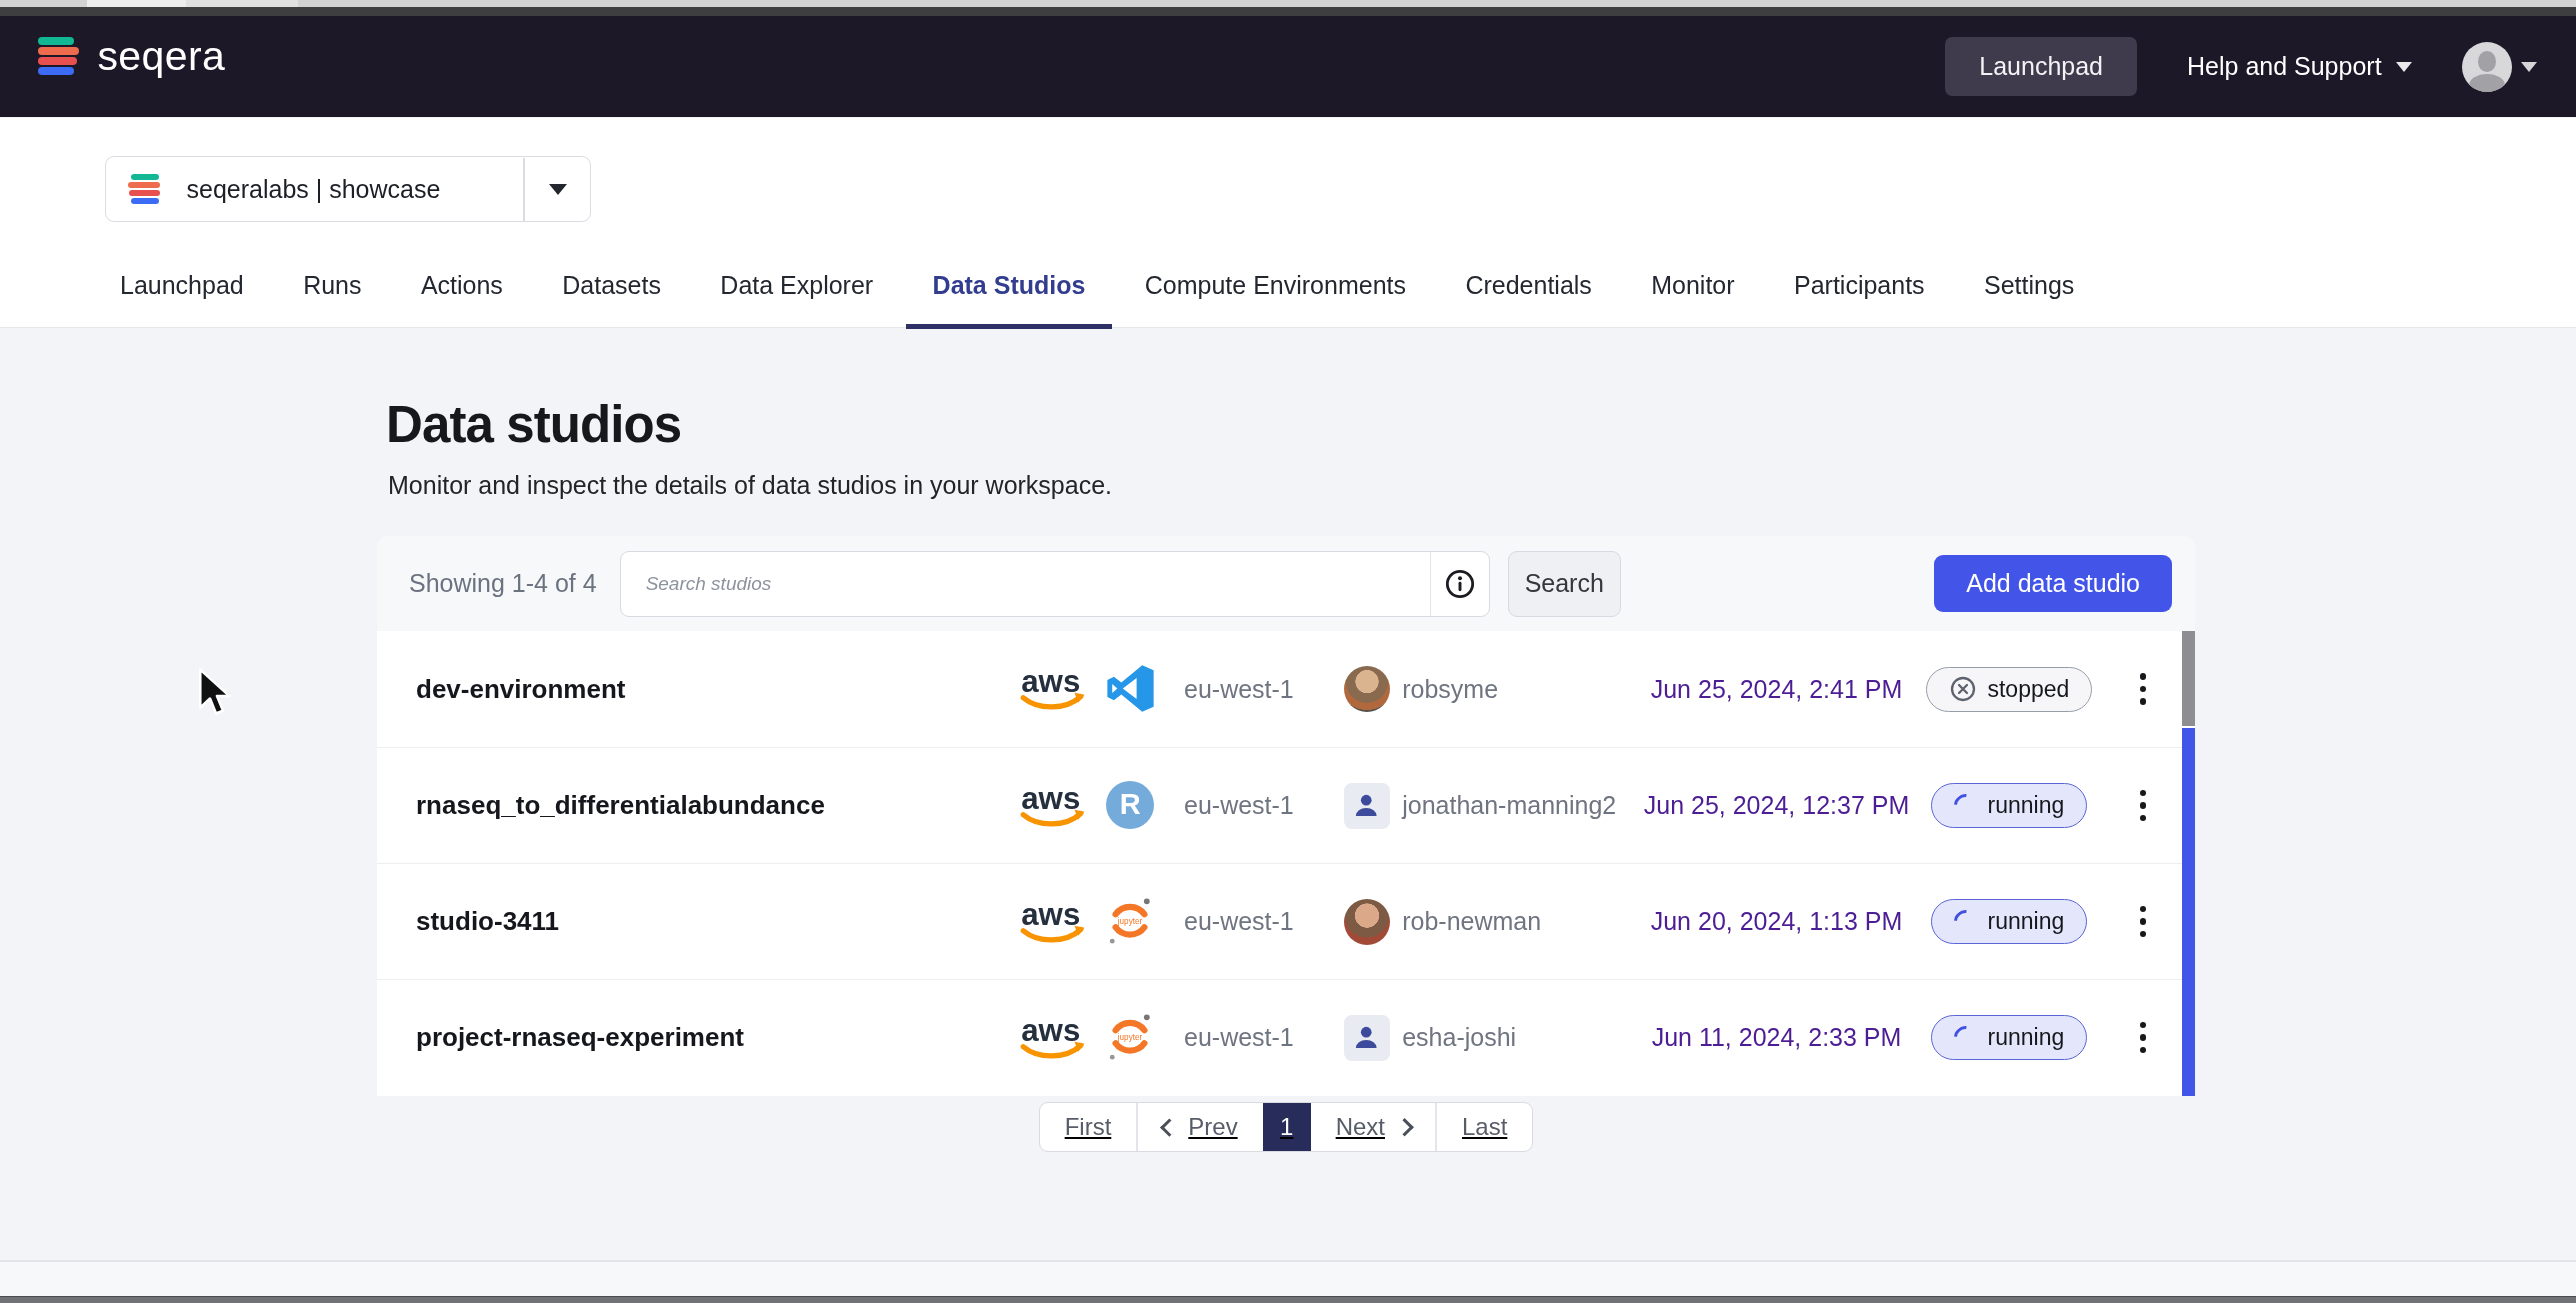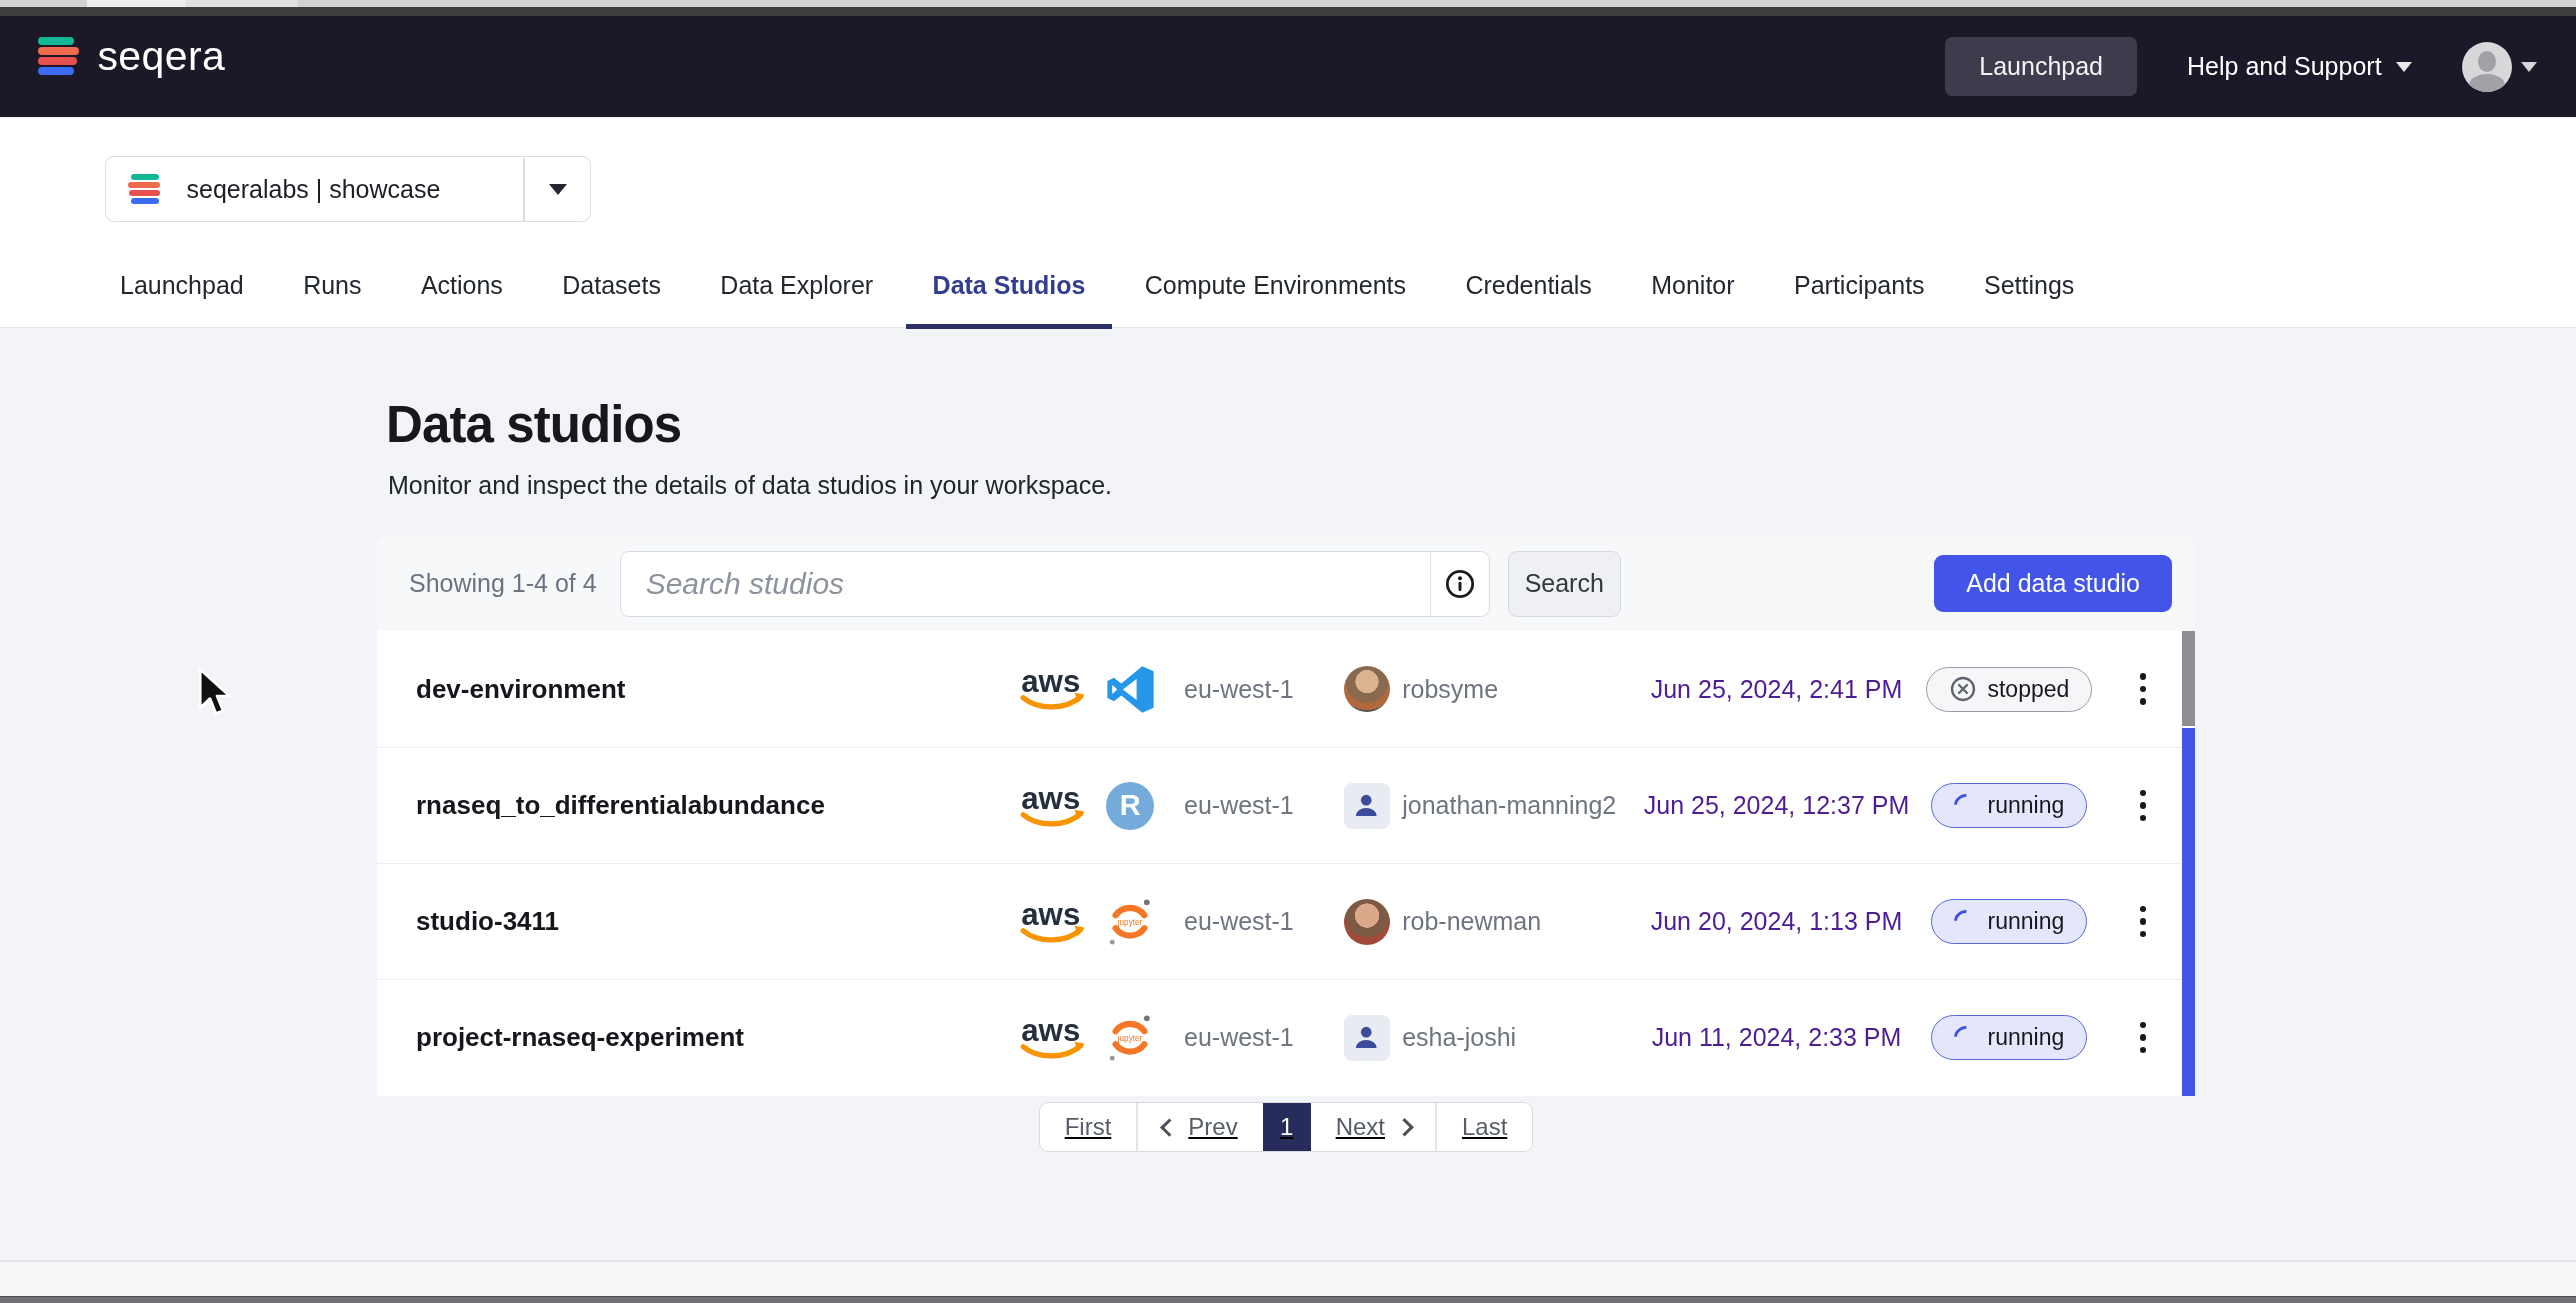--- a/index.html
+++ b/index.html
@@ -57,34 +57,34 @@
 
   
   .main { position:absolute; left:0; top:329px; width:2576px; height:931px; background:#f2f4f7; }
   .page-title { position:absolute; left:386px; top:66px; font-size:51px; font-weight:700; color:#16181d; letter-spacing:-0.9px; }
   .page-subtitle { position:absolute; left:388px; top:142px; font-size:25px; color:#212429; }
 
   .panel { position:absolute; left:377px; top:207px; width:1818px; height:560px; background:#f7f8fa; border-radius:10.8px 10.8px 0 0; }
   .toolbar { position:absolute; left:0; top:0; width:100%; height:95px; display:flex; align-items:center; padding:0 23px 0 32px; }
   .showing { font-size:25px; color:#6b7280; white-space:nowrap; }
   .search-group { margin-left:23px; width:870px; height:66px; background:#ffffff; border:1.8px solid #d7dae0; border-radius:9px; display:flex; overflow:hidden; }
-  .search-input { flex:1 1 auto; border:none; outline:none; font-size:30px; padding:0 25px; color:#2a2e35; font-family:inherit; background:transparent; }
+  .search-input { flex:1 1 auto; border:none; outline:none; font-size:19px; padding:0 25px; color:#2a2e35; font-family:inherit; background:transparent; }
   .search-input::placeholder { color:#8d939e; font-style:italic; }
   .search-suffix { flex:0 0 59px; border-left:1.8px solid #e3e5ea; display:flex; align-items:center; justify-content:center; }
   .search-btn { margin-left:18px; height:66px; padding:0 16px; background:#eef0f3; border:1.8px solid #d7dae0;
     border-radius:9px; font-size:25px; color:#33373e; font-family:inherit; cursor:pointer; }
   .add-btn { margin-left:auto; height:57px; padding:0 32px; background:#4355e8; color:#ffffff; border:none;
     border-radius:9px; font-size:25px; font-family:inherit; cursor:pointer; }
 
   .table { position:absolute; left:0; top:95px; width:100%; height:465px; background:#ffffff; }
   .row { display:grid; grid-template-columns:592px 153px 162px 296px 296px 188px 1fr;
     align-items:center; height:116px; padding-left:39px; padding-right:12.6px; background:#ffffff; }
   .row + .row { border-top:1.8px solid #eceef2; }
   .cell-name { font-size:26px; font-weight:700; color:#15171c; white-space:nowrap; overflow:hidden; cursor:pointer; }
-  .cell-icons { display:flex; align-items:center; justify-content:center; gap:12.6px; }
+  .cell-icons { display:flex; align-items:flex-start; justify-content:center; gap:12.6px; }
   .aws-logo { width:79px; height:50px; flex:0 0 auto; }
   .tool-ic { width:48px; height:48px; flex:0 0 auto; display:none; align-items:center; justify-content:center; }
   .row[data-tool="vscode"]  .tool-vscode  { display:flex; }
   .row[data-tool="rstudio"] .tool-rstudio { display:flex; }
   .row[data-tool="jupyter"] .tool-jupyter { display:flex; }
   .tool-rstudio { border-radius:50%; background:#74abdb; color:#ffffff; font-size:29px; font-weight:600; }
   .cell-region { font-size:25px; color:#6e7480; padding-left:23px; }
   .cell-user { display:flex; align-items:center; gap:12.6px; padding-left:20.6px; }
   .avatar { width:46px; height:46px; flex:0 0 auto; display:none; }
   .avatar.photo { border-radius:50%; }

